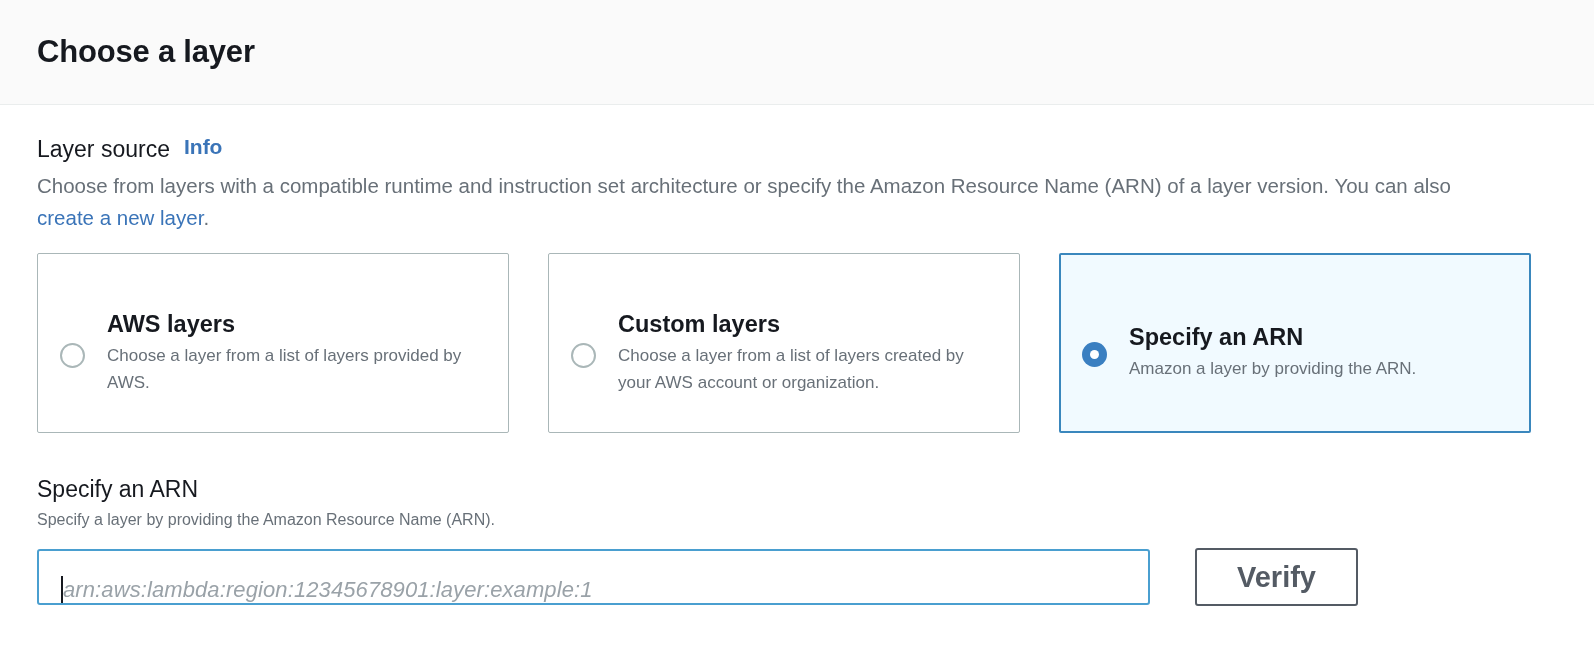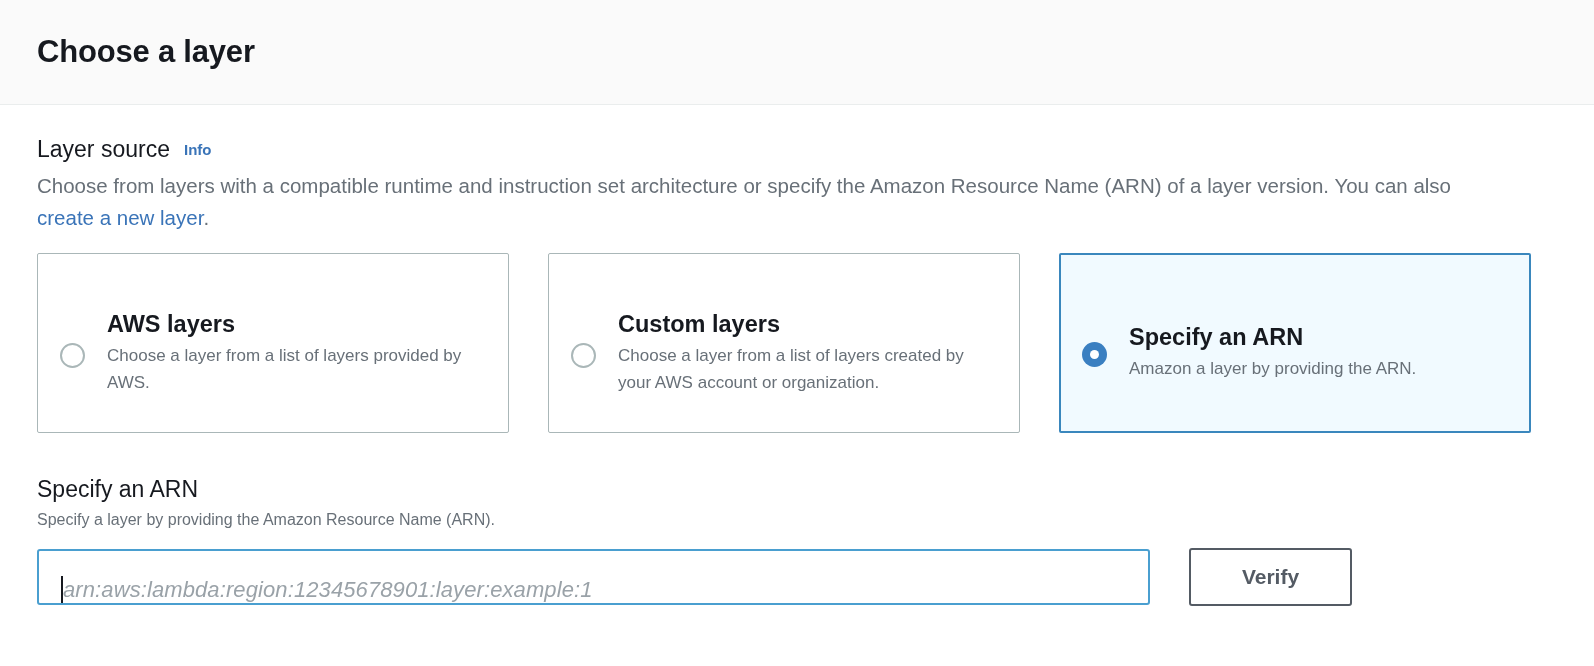--- a/index.html
+++ b/index.html
@@ -38,30 +38,30 @@
     color: #16191f;
     line-height: 1.1;
   }
   
   .panel-body {
     padding: 30px 37px 0 37px;
     box-sizing: border-box;
   }
   .field-label-row {
     display: flex;
-    align-items: center;
+    align-items: flex-start;
     gap: 14px;
   }
   .field-label {
     font-size: 23px;
     color: #16191f;
     line-height: 1.25;
   }
   .info-link {
-    font-size: 15px;
+    font-size: 21px;
     font-weight: bold;
     color: #3a74b8;
     cursor: pointer;
   }
   .field-description {
     font-size: 20.5px;
     color: #687078;
     line-height: 1.56;
     margin-top: 6px;
     max-width: 1460px;
@@ -182,27 +182,28 @@
     white-space: nowrap;
   }
   .verify-button {
     width: 163px;
     height: 58px;
     box-sizing: border-box;
     border: 2px solid #545b64;
     border-radius: 3px;
     background: #ffffff;
     color: #545b64;
-    font-size: 21px;
+    font-size: 29px;
     font-weight: bold;
     font-family: "Liberation Sans", sans-serif;
     display: flex;
     align-items: center;
     justify-content: center;
     cursor: pointer;
+    margin-left: 6px;
   }
 </style>
 </head>
 <body>
 
 <div class="panel">
 
   <div class="panel-header">
     <div class="panel-title">Choose a layer</div>
   </div>

